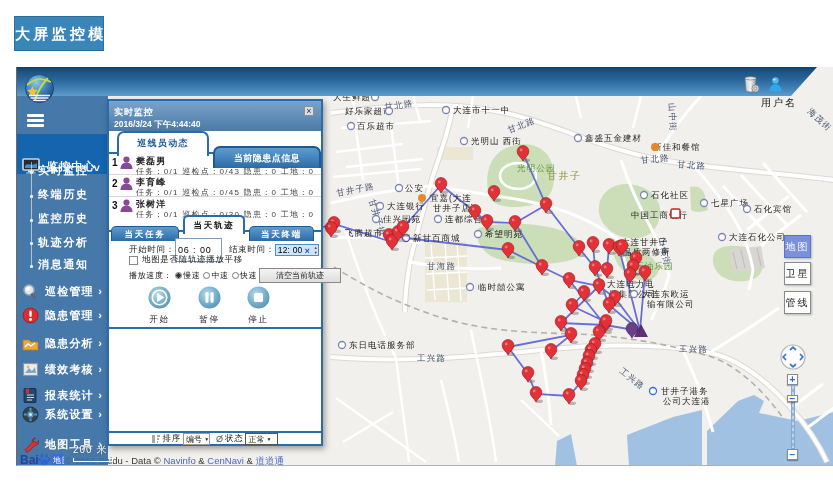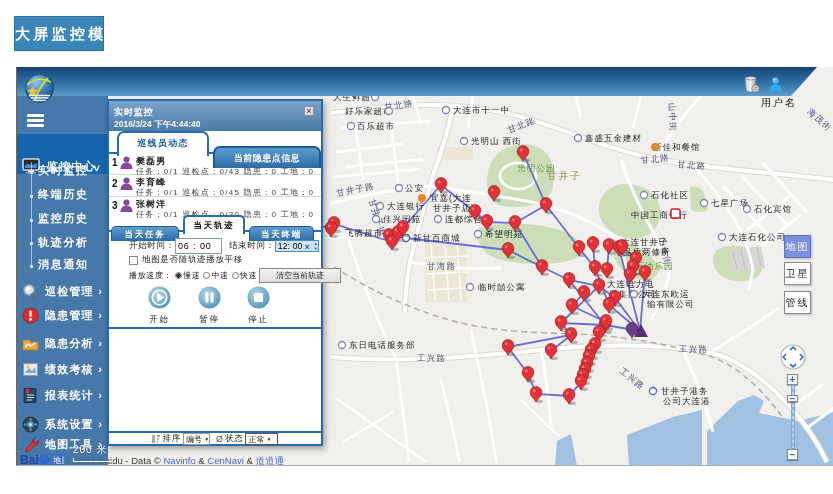--- a/index.html
+++ b/index.html
@@ -44,21 +44,21 @@
 .pnum{position:absolute;left:3px;top:3px;font-weight:bold;font-size:10px;color:#111}
 .pico{position:absolute;left:10px;top:1px}
 .pname{position:absolute;left:27px;top:1px;font-weight:bold;font-size:9px;color:#222;letter-spacing:.12em}
 .psub{position:absolute;left:27px;top:12px;font-size:8px;color:#444;letter-spacing:.16em;white-space:nowrap}
 #tabs2{position:absolute;left:0;top:116px;width:100%;height:15px;border-bottom:2px solid #2a6bab}
 .t2{position:absolute;top:9px;height:15px;font-size:8.5px;font-weight:bold;text-align:center;line-height:14px;letter-spacing:.2em;border-radius:5px 5px 0 0;overflow:hidden}
 .t2b{background:linear-gradient(180deg,#5b9dd0,#2e6ba6);border:1px solid #1d5a94;border-bottom:none;color:#fff}
 .t2w{background:#fff;border:2px solid #2a6bab;border-bottom:none;color:#111;z-index:2;height:19px;top:-2px;line-height:16px}
 .frow{position:absolute;left:20px;display:flex;align-items:center;white-space:nowrap}
 .flab{font-size:8.5px;color:#222;letter-spacing:.08em}
-.fin1{width:47px;height:16px;border:1px solid #7f9db9;font-size:9px;font-family:"Liberation Sans";padding:0 2px;letter-spacing:.1em}
+.fin1{width:47px;height:24px;border:1px solid #7f9db9;font-size:9px;font-family:"Liberation Sans";padding:0 2px;letter-spacing:.1em}
 .fin2{position:relative;display:inline-block;width:44px;height:12px;background:#cfe4f7;border:1px solid #4a90c8;font-size:8.5px;padding:0 2px;letter-spacing:.02em}
 #fx{position:absolute;right:8px;top:1px;color:#1a50c8;font-weight:bold;font-size:8.5px}
 #fsp{position:absolute;right:0;top:1px;font-size:4px;line-height:4.5px;color:#444}
 #cbox{display:inline-block;width:9px;height:9px;border:1px solid #888;background:#fff;margin-right:4px}
 .rad{display:inline-block;width:7px;height:7px;border:1px solid #777;border-radius:50%;background:#fff;margin:0 1px 0 3px}
 .rad.on{background:radial-gradient(circle,#333 0 2px,#fff 2.5px)}
 #clrbtn{margin-left:2px;font-size:8px;color:#222;background:linear-gradient(#f4f4f4,#ddd);border:1px solid #888;padding:1px 16px;letter-spacing:0}
 .pbtn{position:absolute;top:185px;width:23px;text-align:center}
 .pbl{font-size:8.5px;color:#222;margin-top:1px;letter-spacing:.2em;white-space:nowrap}
 #pdiv{position:absolute;left:0;top:226px;width:100%;height:2px;background:#2a6bab}
@@ -348,21 +348,21 @@
       </div>
 <div class="mi" style="top:289px">
         <svg width="17" height="17" viewBox="0 0 17 17">
           <rect x="2" y="1.5" width="12" height="14" rx="1" fill="#23486e" stroke="#12263c" stroke-width=".8"></rect>
           <rect x="4" y="1.5" width="3" height="5" fill="#d03030"></rect>
           <path d="M5,8 L12,8 M5,10.5 L12,10.5 M5,13 L10,13" stroke="#cfd9e4" stroke-width="1.1"></path>
         </svg>
         <span class="mtx cjk">报表统计</span>
         <span class="chev">›</span>
       </div>
-<div class="mi" style="top:318px">
+<div class="mi" style="top:308px">
         <svg width="17" height="17" viewBox="0 0 17 17">
           <circle cx="8.5" cy="8.5" r="7.5" fill="#37424a" stroke="#1d2429" stroke-width=".8"></circle>
           <g fill="#4b99d2">
             <circle cx="8.5" cy="8.5" r="3.2"></circle>
             <rect x="7.5" y="1.8" width="2" height="3"></rect>
             <rect x="7.5" y="12.2" width="2" height="3"></rect>
             <rect x="1.8" y="7.5" width="3" height="2"></rect>
             <rect x="12.2" y="7.5" width="3" height="2"></rect>
           </g>
           <circle cx="8.5" cy="8.5" r="1.5" fill="#dfeaf2"></circle>

